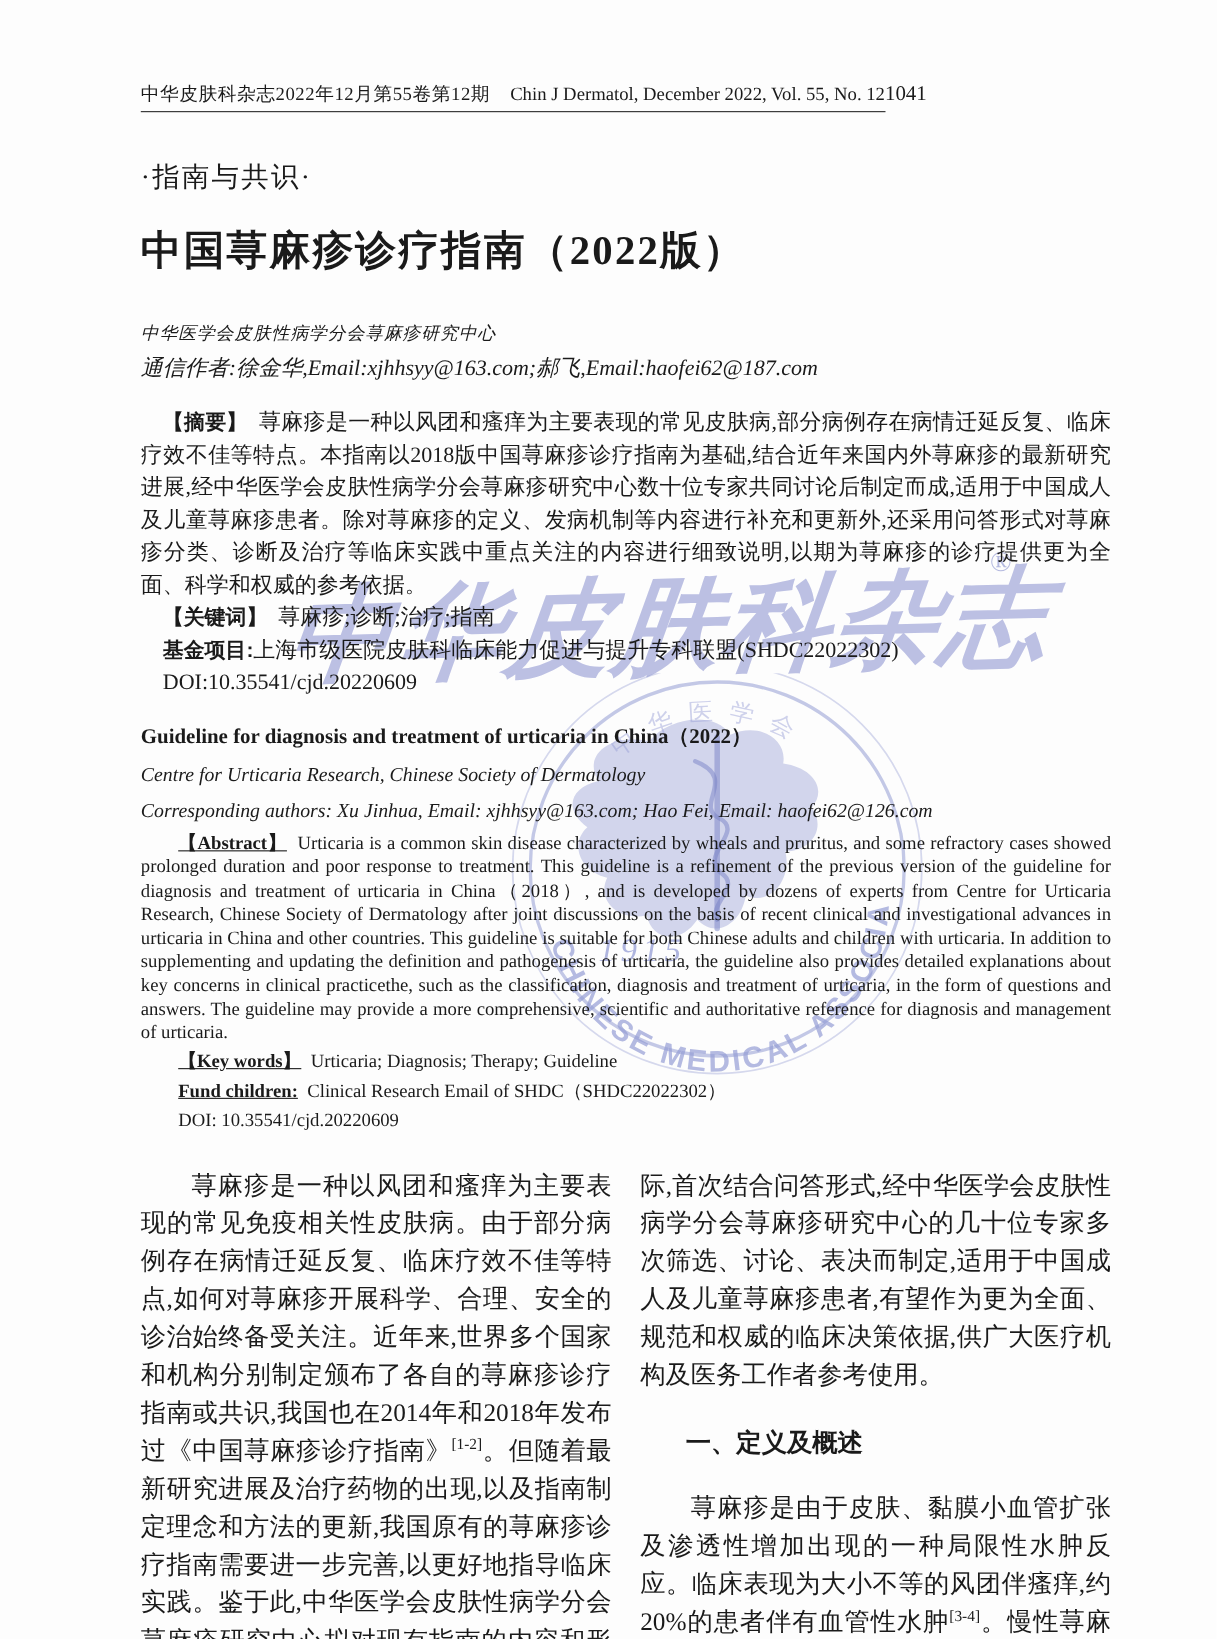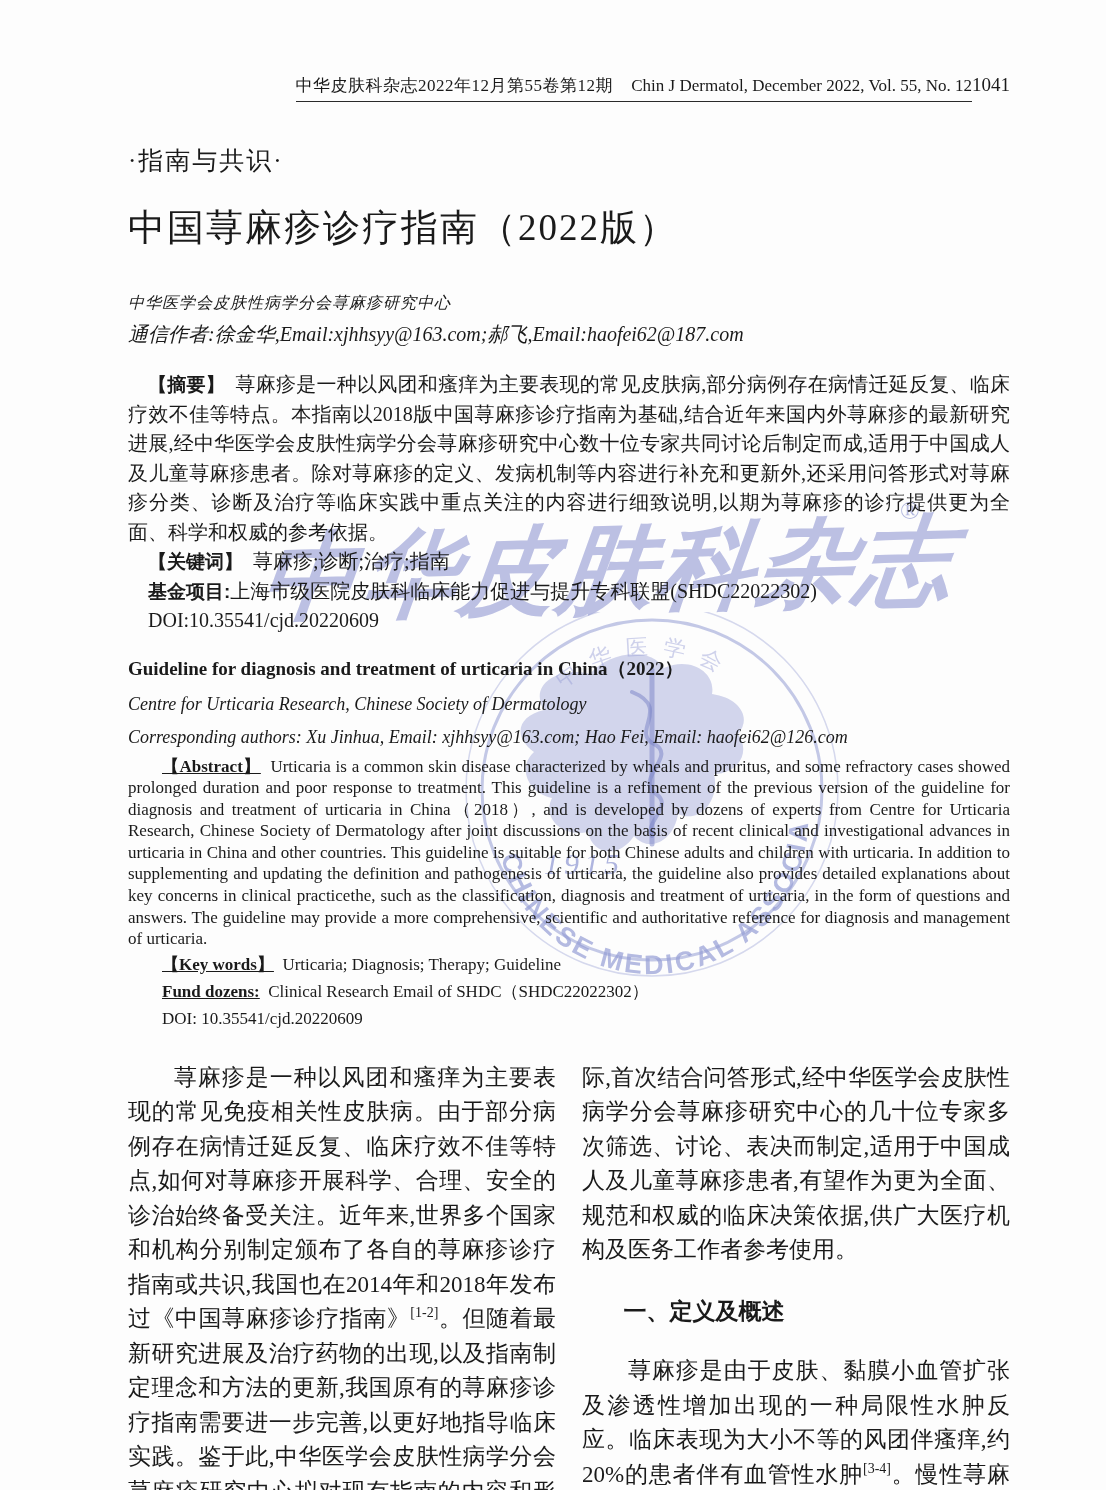--- a/index.html
+++ b/index.html
@@ -18,41 +18,41 @@
     box-sizing: border-box;
     padding: 74px 96px 0 128px;
   }
   .content {
     position: relative;
     z-index: 1;
   }
   
   .header-row {
     display: flex;
-    justify-content: flex-end;
+    justify-content: flex-start;
     align-items: baseline;
     font-size: 17px;
   }
   .journal-line {
     border-bottom: 1.5px solid #2a2a2a;
     padding-bottom: 4px;
   }
   .journal-line .cn { letter-spacing: 0.5px; }
   .journal-line .en { margin-left: 14px; }
   .page-number { font-size: 19px; }
   .section-tag {
     text-align: left;
     font-size: 25px;
     margin-top: 42px;
     letter-spacing: 2px;
   }
   
   .article-title {
     font-size: 37px;
-    font-weight: normal;
+    font-weight: bold;
     letter-spacing: 2px;
     margin: 26px 0 0 0;
   }
   .affiliation {
     margin-top: 40px;
     font-size: 16px;
     font-style: italic;
     letter-spacing: 1px;
   }
   .correspondence {
@@ -231,21 +231,21 @@
       <div class="en-italic">Corresponding authors: Xu Jinhua, Email: xjhhsyy@163.com; Hao Fei, Email: haofei62@126.com</div>
       <p class="en-abstract">
         <span class="en-label">【Abstract】</span>&nbsp;
         <span>Urticaria is a common skin disease characterized by wheals and pruritus, and some refractory cases showed prolonged duration and poor response to treatment. This guideline is a refinement of the previous version of the guideline for diagnosis and treatment of urticaria in China（2018）, and is developed by dozens of experts from Centre for Urticaria Research, Chinese Society of Dermatology after joint discussions on the basis of recent clinical and investigational advances in urticaria in China and other countries. This guideline is suitable for both Chinese adults and children with urticaria. In addition to supplementing and updating the definition and pathogenesis of urticaria, the guideline also provides detailed explanations about key concerns in clinical practicethe, such as the classification, diagnosis and treatment of urticaria, in the form of questions and answers. The guideline may provide a more comprehensive, scientific and authoritative reference for diagnosis and management of urticaria.</span>
       </p>
       <p class="en-line">
         <span class="en-label">【Key words】</span>&nbsp;
         <span>Urticaria; Diagnosis; Therapy; Guideline</span>
       </p>
       <p class="en-line">
-        <span class="en-label">Fund dozens:</span>&nbsp;
+        <span class="en-label">Fund children:</span>&nbsp;
         <span>Clinical Research Email of SHDC（SHDC22022302）</span>
       </p>
       <p class="en-line">DOI: 10.35541/cjd.20220609</p>
     </div>
 
     <div class="columns">
       <div class="col">
         <p class="indent-2">
           <span>荨麻疹是一种以风团和瘙痒为主要表现的常见免疫相关性皮肤病。由于部分病例存在病情迁延反复、临床疗效不佳等特点,如何对荨麻疹开展科学、合理、安全的诊治始终备受关注。近年来,世界多个国家和机构分别制定颁布了各自的荨麻疹诊疗指南或共识,我国也在2014年和2018年发布过《中国荨麻疹诊疗指南》</span><sup class="ref">[1-2]</sup><span>。但随着最新研究进展及治疗药物的出现,以及指南制定理念和方法的更新,我国原有的荨麻疹诊疗指南需要进一步完善,以更好地指导临床实践。鉴于此,中华医学会皮肤性病学分会荨麻疹研究中心拟对现有指南的内容和形式分别进行补充和优化。本指南在2018版中国荨麻疹诊疗指南的基础上,通过搜集近4年内的高质量文献和临床循证证据,根据我国临床实</span>
         </p>

